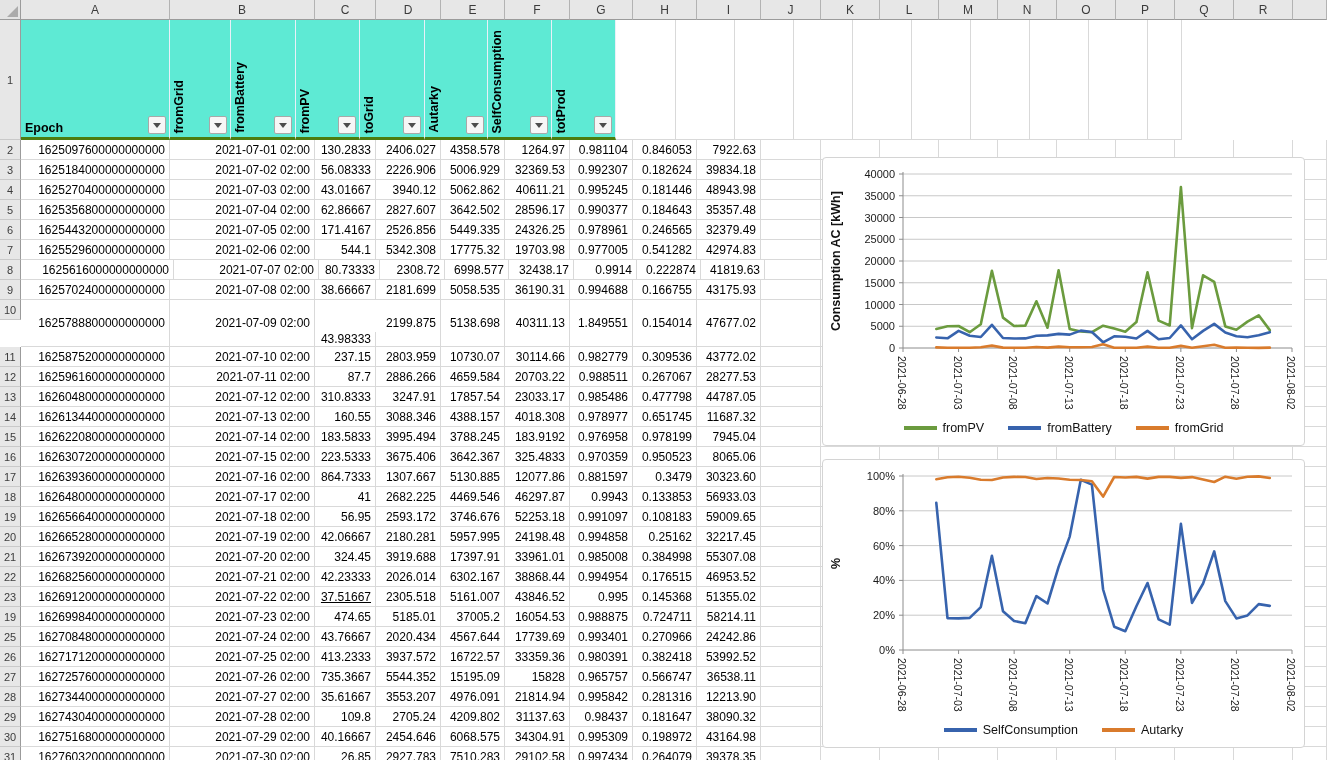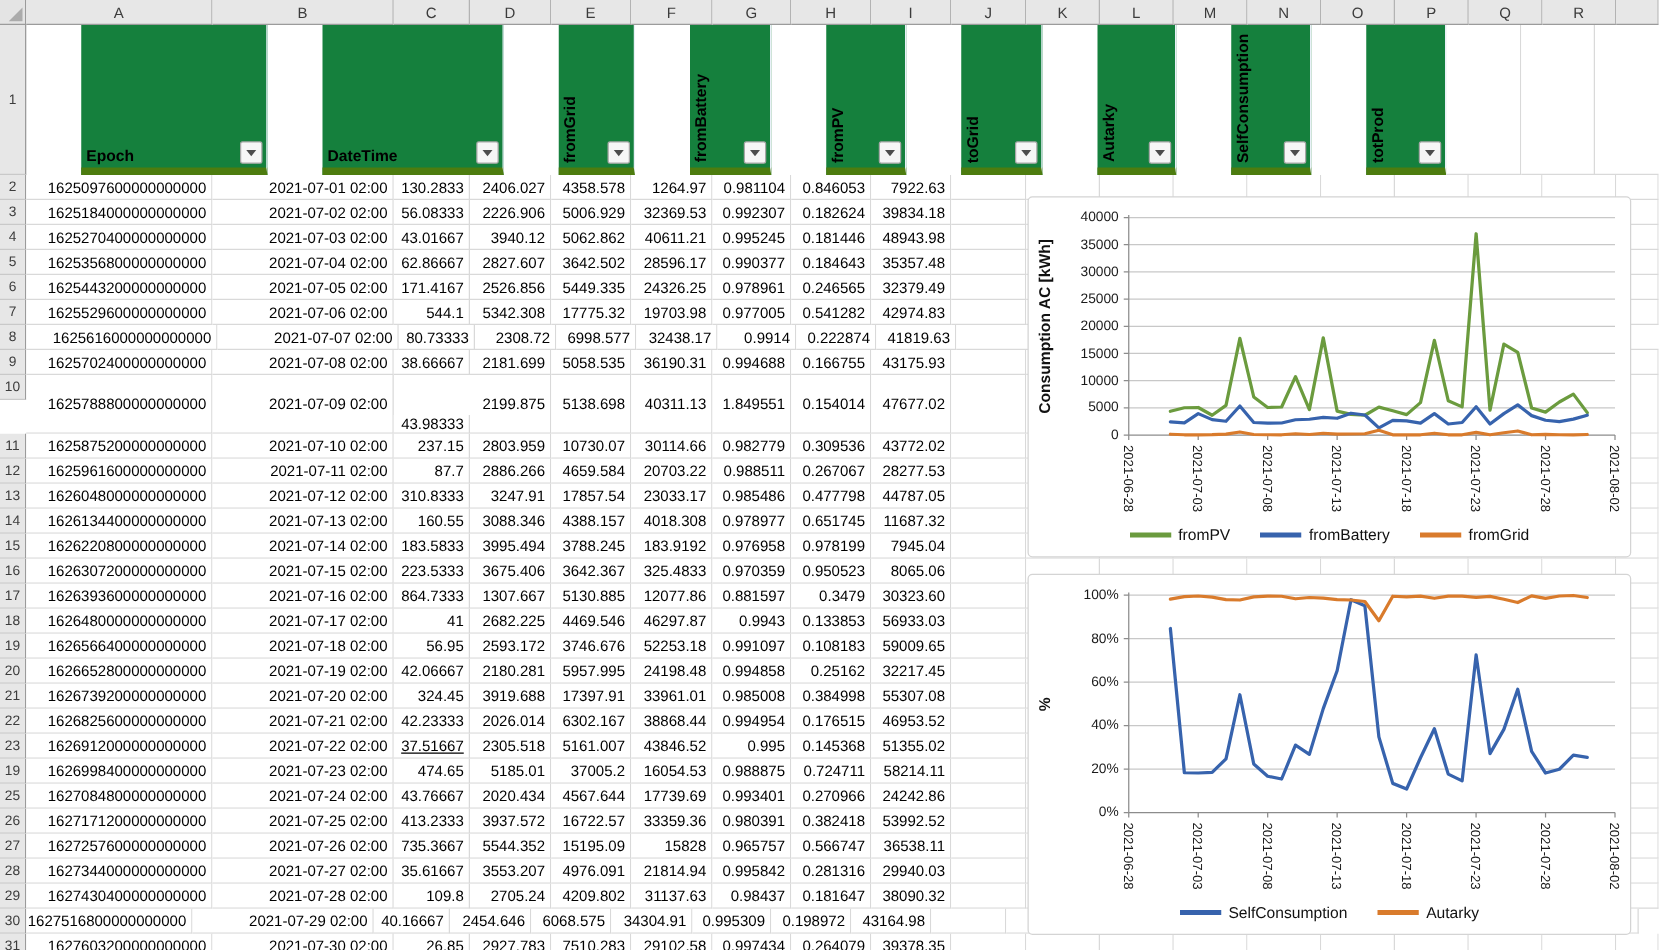--- a/index.html
+++ b/index.html
@@ -9,21 +9,21 @@
   .c{box-sizing:border-box;flex:0 0 auto;position:relative;overflow:hidden;}
   
   .colhdr{background:#E7E7E7;border-right:1px solid #B3B3B3;border-bottom:1px solid #9B9B9B;
           color:#3C3C3C;font-size:12px;display:flex;align-items:center;justify-content:center;height:20px;}
   .corner{background:#E4E4E4;border-right:1px solid #9B9B9B;border-bottom:1px solid #9B9B9B;}
   .corner .tri{position:absolute;right:2px;bottom:2px;width:0;height:0;
                border-left:11px solid transparent;border-bottom:11px solid #ABABAB;}
   .rowhdr{background:#E7E7E7;border-right:1px solid #9B9B9B;border-bottom:1px solid #C9C9C9;
           color:#3C3C3C;font-size:11px;display:flex;align-items:center;justify-content:center;}
   
-  .thead{background:#15803d;border-right:1px solid #E9F0F8;border-bottom:6px solid #4d7c0f;margin-left:44px;}
+  .thead{background:#5eead4;border-right:1px solid #E9F0F8;border-bottom:3px solid #4d7c0f;}
   .thead .lbl{position:absolute;left:4px;bottom:2px;font-weight:700;font-size:12.5px;color:#000;white-space:nowrap;}
   .thead .lbl.rot{writing-mode:vertical-rl;transform:rotate(180deg);left:2px;bottom:4px;}
   .fbtn{position:absolute;right:3px;bottom:3px;width:16px;height:16px;background:#F6F6F6;
         border:1px solid #A8A8A8;border-radius:2px;display:flex;align-items:center;justify-content:center;}
   .fbtn .arr{width:0;height:0;border-left:4px solid transparent;border-right:4px solid transparent;
              border-top:5px solid #4D4D4D;}
   
   .cell{background:#fff;border-right:1px solid #D9D9D9;border-bottom:1px solid #D9D9D9;
         font-size:12px;color:#000;display:flex;align-items:center;justify-content:flex-end;
         padding-right:4px;white-space:nowrap;}
@@ -70,26 +70,20 @@
         <div class="c colhdr" style="width: 34px;"></div>
       </div>
       <div class="r">
         <div class="c rowhdr" style="width: 21px; height: 120px;">1</div>
         <div class="c thead" style="width: 149px;">
           <div class="lbl">Epoch</div>
           <div class="fbtn">
             <div class="arr"></div>
           </div>
         </div>
-        <div class="c thead" style="width: 145px;">
-          <div class="lbl">DateTime</div>
-          <div class="fbtn">
-            <div class="arr"></div>
-          </div>
-        </div>
         <div class="c thead" style="width: 61px;">
           <div class="lbl rot">fromGrid</div>
           <div class="fbtn">
             <div class="arr"></div>
           </div>
         </div>
         <div class="c thead" style="width: 65px;">
           <div class="lbl rot">fromBattery</div>
           <div class="fbtn">
             <div class="arr"></div>
@@ -242,21 +236,21 @@
         <div class="c cell empty" style="width: 59px;"></div>
         <div class="c cell empty" style="width: 59px;"></div>
         <div class="c cell empty" style="width: 59px;"></div>
         <div class="c cell empty" style="width: 59px;"></div>
         <div class="c cell empty" style="width: 59px;"></div>
         <div class="c cell empty" style="width: 34px;"></div>
       </div>
       <div class="r">
         <div class="c rowhdr" style="width: 21px; height: 20px;">7</div>
         <div class="c cell" style="width: 149px;">1625529600000000000</div>
-        <div class="c cell" style="width: 145px;">2021-07-06 02:00</div>
+        <div class="c cell" style="width: 145px;">2021-02-06 02:00</div>
         <div class="c cell" style="width: 61px;">544.1</div>
         <div class="c cell" style="width: 65px;">5342.308</div>
         <div class="c cell" style="width: 64px;">17775.32</div>
         <div class="c cell" style="width: 65px;">19703.98</div>
         <div class="c cell" style="width: 63px;">0.977005</div>
         <div class="c cell" style="width: 64px;">0.541282</div>
         <div class="c cell" style="width: 64px;">42974.83</div>
         <div class="c cell empty" style="width: 60px;"></div>
         <div class="c cell empty" style="width: 59px;"></div>
         <div class="c cell empty" style="width: 59px;"></div>
@@ -711,21 +705,21 @@
       <div class="r">
         <div class="c rowhdr" style="width: 21px; height: 20px;">28</div>
         <div class="c cell" style="width: 149px;">1627344000000000000</div>
         <div class="c cell" style="width: 145px;">2021-07-27 02:00</div>
         <div class="c cell" style="width: 61px;">35.61667</div>
         <div class="c cell" style="width: 65px;">3553.207</div>
         <div class="c cell" style="width: 64px;">4976.091</div>
         <div class="c cell" style="width: 65px;">21814.94</div>
         <div class="c cell" style="width: 63px;">0.995842</div>
         <div class="c cell" style="width: 64px;">0.281316</div>
-        <div class="c cell" style="width: 64px;">29940.03</div>
+        <div class="c cell" style="width: 64px;">12213.90</div>
         <div class="c cell empty" style="width: 60px;"></div>
         <div class="c cell empty" style="width: 59px;"></div>
         <div class="c cell empty" style="width: 59px;"></div>
         <div class="c cell empty" style="width: 59px;"></div>
         <div class="c cell empty" style="width: 59px;"></div>
         <div class="c cell empty" style="width: 59px;"></div>
         <div class="c cell empty" style="width: 59px;"></div>
         <div class="c cell empty" style="width: 59px;"></div>
         <div class="c cell empty" style="width: 59px;"></div>
         <div class="c cell empty" style="width: 34px;"></div>
@@ -747,21 +741,21 @@
         <div class="c cell empty" style="width: 59px;"></div>
         <div class="c cell empty" style="width: 59px;"></div>
         <div class="c cell empty" style="width: 59px;"></div>
         <div class="c cell empty" style="width: 59px;"></div>
         <div class="c cell empty" style="width: 59px;"></div>
         <div class="c cell empty" style="width: 59px;"></div>
         <div class="c cell empty" style="width: 34px;"></div>
       </div>
       <div class="r">
         <div class="c rowhdr" style="width: 21px; height: 20px;">30</div>
-        <div class="c cell" style="width: 133px;">1627516800000000000</div>
+        <div class="c cell" style="width: 149px;">1627516800000000000</div>
         <div class="c cell" style="width: 145px;">2021-07-29 02:00</div>
         <div class="c cell" style="width: 61px;">40.16667</div>
         <div class="c cell" style="width: 65px;">2454.646</div>
         <div class="c cell" style="width: 64px;">6068.575</div>
         <div class="c cell" style="width: 65px;">34304.91</div>
         <div class="c cell" style="width: 63px;">0.995309</div>
         <div class="c cell" style="width: 64px;">0.198972</div>
         <div class="c cell" style="width: 64px;">43164.98</div>
         <div class="c cell empty" style="width: 60px;"></div>
         <div class="c cell empty" style="width: 59px;"></div>

